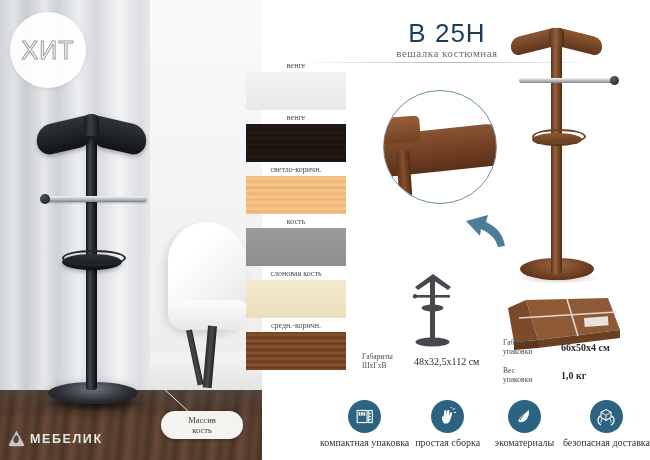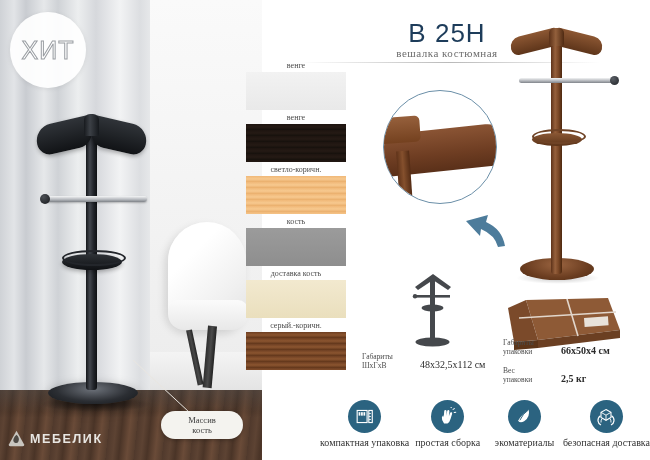--- a/index.html
+++ b/index.html
@@ -140,28 +140,28 @@
   .bp-shadow{position:absolute;left:516px;top:272px;width:84px;height:12px;border-radius:50%;
     background:radial-gradient(ellipse,rgba(0,0,0,.22),rgba(0,0,0,0) 70%);}
 
   
   .sil{position:absolute;left:404px;top:268px;width:58px;height:82px;}
 
   
   .pack{position:absolute;left:508px;top:296px;width:112px;height:54px;}
 
   
-  .spec{position:absolute;display:flex;align-items:flex-end;}
+  .spec{position:absolute;display:flex;align-items:center;}
   .spec .k{font-size:7.5px;color:#4b4b4b;line-height:9px;width:46px;font-family:"Liberation Serif",serif;}
   .spec .v{font-size:10px;color:#2b2b2b;font-family:"Liberation Serif",serif;}
   #spec-dims{left:362px;top:352px;}
   #spec-pack{left:503px;top:338px;}
   #spec-weight{left:503px;top:366px;}
   #spec-pack .v,#spec-weight .v{margin-left:12px;font-weight:bold;}
-  #spec-dims .v{margin-left:12px;}
+  #spec-dims .v{margin-left:6px;}
 
   
   .features{position:absolute;left:320px;top:400px;width:330px;height:56px;display:flex;}
   .feat{flex:1;display:flex;flex-direction:column;align-items:center;}
   .fcircle{width:33px;height:33px;border-radius:50%;background:#2b6380;
     display:flex;align-items:center;justify-content:center;}
   .flabel{margin-top:4px;font-size:10px;color:#333;text-align:center;
     font-family:"Liberation Serif",serif;white-space:nowrap;}
 </style>
 </head>
@@ -223,25 +223,25 @@
     </div>
     <div class="sw" style="top:104px">
       <div class="lbl">светло-коричн.</div>
       <div class="chip chip-light"></div>
     </div>
     <div class="sw" style="top:156px">
       <div class="lbl">кость</div>
       <div class="chip chip-gray"></div>
     </div>
     <div class="sw" style="top:208px">
-      <div class="lbl">доставка кость</div>
+      <div class="lbl">слоновая кость</div>
       <div class="chip chip-ivory"></div>
     </div>
     <div class="sw" style="top:260px">
-      <div class="lbl">серый.-коричн.</div>
+      <div class="lbl">средн.-коричн.</div>
       <div class="chip chip-mid"></div>
     </div>
   </div>
 
   <div class="title">В 25Н</div>
   <div class="subtitle">вешалка костюмная</div>
   <div class="divider"></div>
 
   <div class="detail">
     <div class="dwood"></div>
@@ -300,21 +300,21 @@
       <div>упаковки</div>
     </div>
     <div class="v">66х50х4 см</div>
   </div>
 
   <div class="spec" id="spec-weight">
     <div class="k">
       <div>Вес</div>
       <div>упаковки</div>
     </div>
-    <div class="v">2,5 кг</div>
+    <div class="v">1,0 кг</div>
   </div>
 
   <div class="features">
 
     <div class="feat">
       <div class="fcircle">
         <svg width="19" height="19" viewBox="0 0 22 22">
           <rect x="2.5" y="4" width="11.5" height="14" fill="none" stroke="#fff" stroke-width="1.3"></rect>
           <rect x="4.2" y="6" width="2" height="4" fill="#fff"></rect>
           <rect x="7" y="6" width="2" height="4" fill="#fff"></rect>

